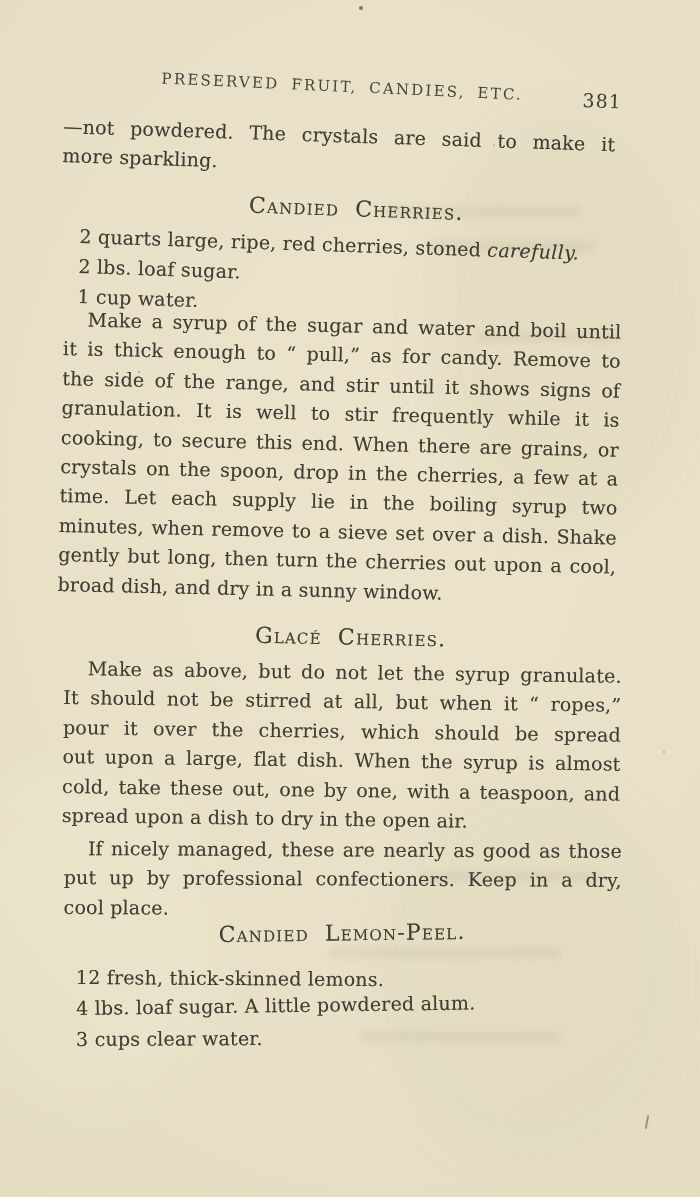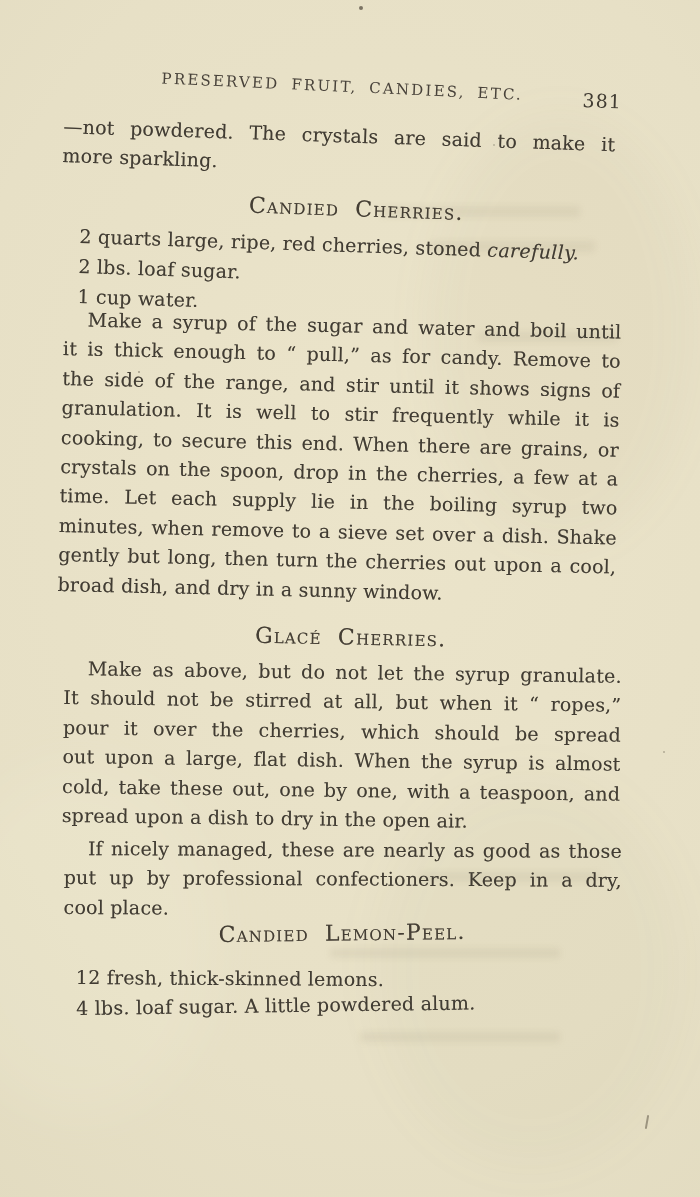--- a/index.html
+++ b/index.html
@@ -140,20 +140,21 @@
   <div class="abs para" style="left:64px; top:834px; width:558px; transform:rotate(0.3deg);">
       <div class="line">If nicely managed, these are nearly as good as those</div>
       <div class="line">put up by professional confectioners.  Keep in a dry,</div>
       <div class="line">cool place.</div>
     </div>
 
   <div class="abs heading" style="left:56px; top:924px; width:572px; transform:rotate(-0.7deg);">Candied Lemon-Peel.</div>
 
   <div class="abs ing-line" style="left:76px; top:962px; transform:rotate(0.4deg);">12 fresh, thick-skinned lemons.</div>
   <div class="abs ing-line" style="left:76px; top:993px; transform:rotate(-0.8deg);">4 lbs. loaf sugar.   A little powdered alum.</div>
+  <div class="abs ing-line" style="left:76px; top:1024px; transform:rotate(-0.3deg);">3 cups clear water.</div>
 
   <div class="speck" style="left:359px; top:6px; width:4px; height:4px; opacity:0.8;"></div>
   <div class="speck" style="left:138px; top:371px; width:2px; height:2px; opacity:0.5;"></div>
   <div class="speck" style="left:663px; top:751px; width:2px; height:2px; opacity:0.4;"></div>
   <div class="speck" style="left:493px; top:144px; width:2px; height:2px; opacity:0.35;"></div>
   <div class="hair"></div>
 
 </div>
 
 </body></html>

